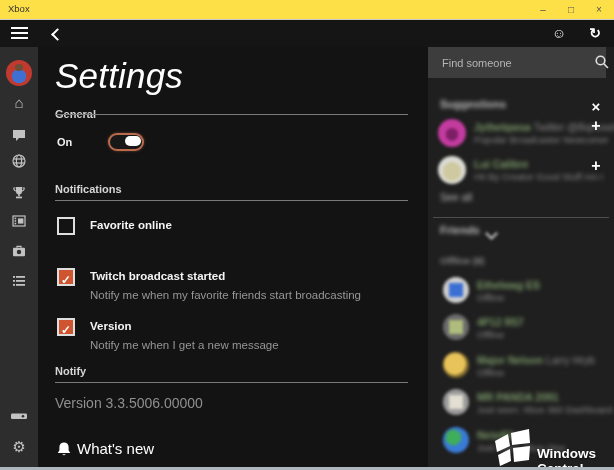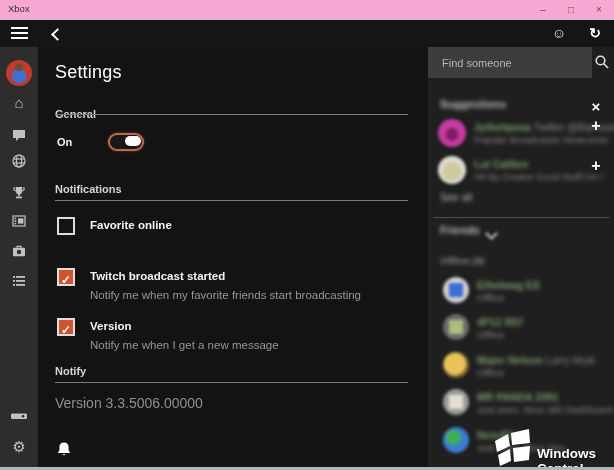--- a/index.html
+++ b/index.html
@@ -3,56 +3,56 @@
 <meta charset="utf-8">
 <style>
   html,body{margin:0;padding:0;background:#555;}
   #screen{
     position:relative;width:614px;height:470px;overflow:hidden;
     background:#131313;font-family:"Liberation Sans",sans-serif;
     -webkit-font-smoothing:antialiased;
   }
   .abs{position:absolute;}
   
-  .titlebar{left:0;top:0;width:614px;height:19px;background:#f9a8d4;border-bottom:1px solid #c9c9c9;}
+  .titlebar{left:0;top:0;width:614px;height:19px;background:#fde047;border-bottom:1px solid #c9c9c9;}
   .titlebar-title{left:8px;top:3px;font-size:9.5px;color:#333;}
   .winctl{top:2px;width:18px;height:15px;text-align:center;font-size:10px;color:#555;line-height:15px;cursor:default;}
   
   .appheader{left:0;top:20px;width:614px;height:27px;background:#151515;}
   .hamburger{left:11px;top:27px;width:17px;height:12px;}
   .hamburger div{height:2px;background:#fff;margin-bottom:3px;}
   .backbtn{left:50px;top:28px;width:12px;height:12px;}
   .back-chev{position:absolute;left:3px;top:2px;width:7px;height:7px;border-left:2px solid #fff;border-bottom:2px solid #fff;transform:rotate(45deg);}
   .hdr-glyph{top:24px;color:#fff;font-size:14px;line-height:18px;text-align:center;width:20px;}
   
   .sidebar{left:0;top:47px;width:38px;height:423px;background:#2d2d2d;}
   .avatar{left:6px;top:60px;width:26px;height:26px;border-radius:50%;background:radial-gradient(circle at 50% 62%,#3f6fd0 0 34%,#c13a2f 35%);overflow:hidden;}
   .avatar .head{position:absolute;left:9px;top:4px;width:8px;height:7px;border-radius:50%;background:#6c4f35;}
   .sb-ic{left:0;width:38px;text-align:center;color:#c2c2c2;}
   .sb-glyph{font-size:15px;line-height:16px;}
   .sb-svg svg{display:block;margin:0 auto;}
   
   .main{left:38px;top:47px;width:390px;height:423px;background:#131313;}
-  .settings-title{left:55px;top:62px;font-size:18px;font-weight:300;color:#fff;letter-spacing:.2px;}
+  .settings-title{left:55px;top:56px;font-size:35px;font-weight:300;color:#fff;letter-spacing:.2px;font-style:italic;}
   .sec-hdr{left:55px;font-size:11px;font-weight:700;color:#d6d6d6;}
   .sec-div{left:55px;width:353px;height:1px;background:#7a7a7a;}
   .on-label{left:57px;top:136px;font-size:11px;font-weight:700;color:#f2f2f2;}
   .toggle{left:108px;top:133px;width:32px;height:14px;border:2px solid #b96b4e;border-radius:10px;background:#181818;box-shadow:0 0 3px rgba(220,110,70,.45);}
   .toggle .knob{position:absolute;right:1px;top:1px;width:16px;height:10px;border-radius:6px;background:#fff;}
   .cb-box{left:57px;width:14px;height:14px;border:2px solid #dedede;background:transparent;text-align:center;}
   .cb-box.checked{background:#cf5430;}
   .cb-box .chk{font-size:12px;line-height:14px;color:#fff;font-weight:700;}
   .cb-label{left:90px;font-size:11.5px;font-weight:700;color:#f4f4f4;}
   .cb-desc{left:90px;font-size:11.5px;color:#969696;}
   .version{left:55px;top:395px;font-size:14px;color:#8f8f8f;}
   .whatsnew-bell{left:56px;top:441px;}
   .whatsnew-label{left:77px;top:440px;font-size:15px;color:#fff;}
   
   .panel{left:428px;top:47px;width:186px;height:423px;background:#1f1f1f;}
-  .searchbox{left:428px;top:47px;width:164px;height:31px;background:#3d3d3d;}
+  .searchbox{left:428px;top:47px;width:178px;height:31px;background:#3d3d3d;}
   .searchbox input{position:absolute;left:12px;top:6px;width:140px;height:18px;background:transparent;border:none;outline:none;color:#c9c9c9;font-size:11px;font-family:"Liberation Sans",sans-serif;}
   .searchbox input::placeholder{color:#b5b5b5;opacity:1;}
   .search-ic{left:594px;top:54px;}
   .blur{filter:blur(2.2px);}
   .blur1{filter:blur(1.6px);}
   .p-sec-hdr{left:440px;font-size:11px;font-weight:700;color:#bdbdbd;}
   .p-x{left:588px;top:99px;width:16px;height:16px;color:#fff;font-size:15px;font-weight:700;line-height:16px;text-align:center;}
   .p-plus{left:588px;width:16px;height:16px;color:#fff;font-size:16px;font-weight:700;line-height:16px;text-align:center;}
   .sug-av{left:438px;width:28px;height:28px;border-radius:50%;}
   .sug-av.pink{background:radial-gradient(circle at 50% 55%,#7e1f66 0 30%,#c43ba0 31%);}
@@ -187,20 +187,21 @@
   <div class="abs sec-hdr" style="top:365px;">Notify</div>
   <div class="abs sec-div" style="top:382px;"></div>
   <div class="abs version">Version 3.3.5006.00000</div>
 
   <div class="abs whatsnew-bell">
     <svg width="16" height="18" viewBox="0 0 16 18">
       <path d="M8 1.5c2.9 0 4.6 2.1 4.6 4.6v3.2l1.6 2.7H1.8l1.6-2.7V6.1C3.4 3.6 5.1 1.5 8 1.5z" fill="#fff"></path>
       <path d="M6.4 13.2a1.7 1.7 0 0 0 3.2 0z" fill="#fff"></path>
     </svg>
   </div>
+  <div class="abs whatsnew-label">What's new</div>
 
   <div class="abs panel"></div>
   <div class="abs searchbox">
     <input type="text" placeholder="Find someone" style="">
   </div>
   <div class="abs search-ic">
     <svg width="16" height="16" viewBox="0 0 16 16" fill="none" stroke="#e0e0e0" stroke-width="1.6">
       <circle cx="6.5" cy="6.5" r="4.3"></circle>
         <line x1="9.8" y1="9.8" x2="14" y2="14"></line>
     </svg>

